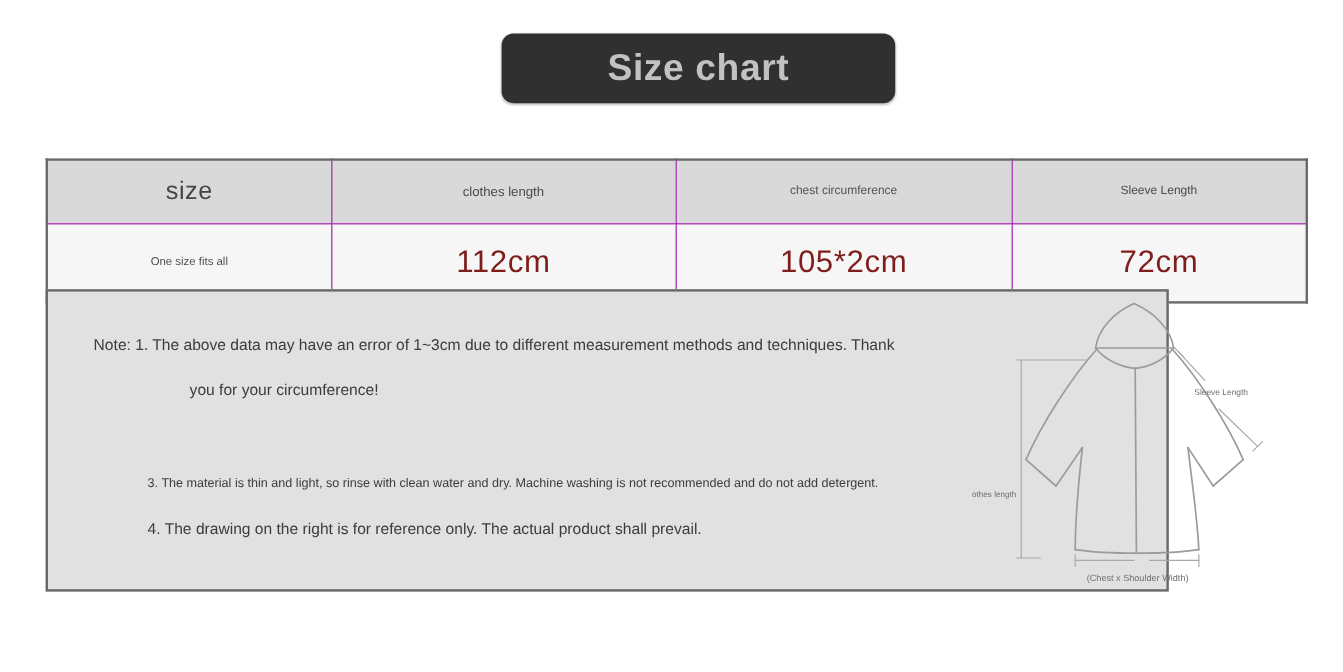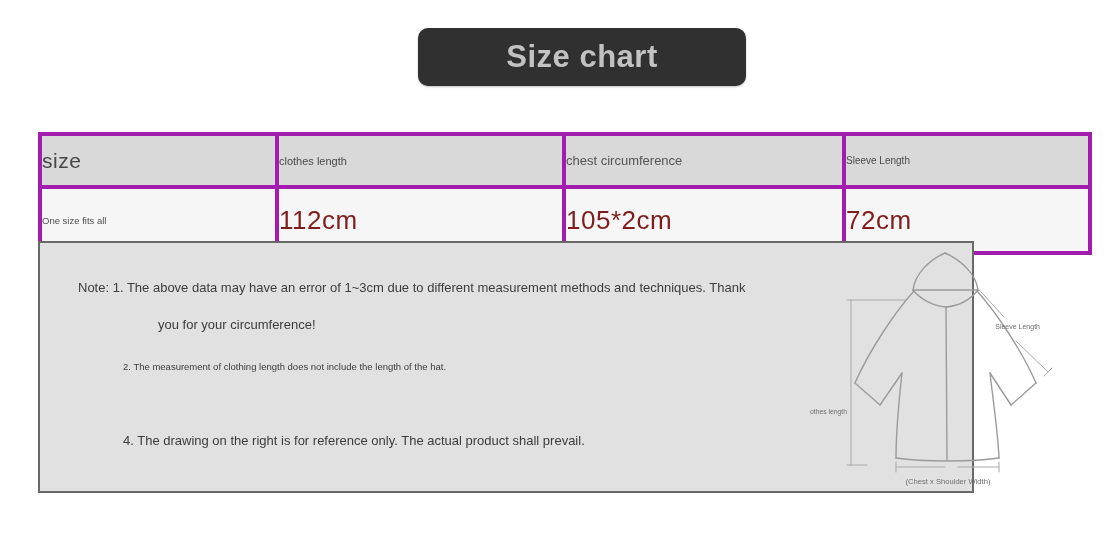--- a/index.html
+++ b/index.html
@@ -33,31 +33,31 @@
   
   table.size-table {
     position: absolute;
     left: 38px; top: 132px;
     width: 1050px;
     border-collapse: collapse;
     table-layout: fixed;
     border: 2px solid #696969;
   }
   table.size-table th, table.size-table td {
-    border: 4px solid #a21caf;
-    text-align: left;
+    border: 1px solid #a21caf;
+    text-align: center;
     vertical-align: middle;
     overflow: hidden;
     white-space: nowrap;
   }
   table.size-table thead tr { height: 53px; background: #d9d9d9; }
   table.size-table tbody tr { height: 66px; background: #f6f6f6; }
   th.h-size   { font-size: 21px; font-weight: normal; color: #464646; letter-spacing: .5px; }
   th.h-clothes{ font-size: 11px; font-weight: normal; color: #4a4a4a; }
-  th.h-chest  { font-size: 13px; font-weight: normal; color: #555; }
+  th.h-chest  { font-size: 10px; font-weight: normal; color: #555; }
   th.h-sleeve { font-size: 10px; font-weight: normal; color: #4a4a4a; }
   td.c-size   { font-size: 9.5px; color: #4f4f4f; }
   td.c-val    { font-size: 26px; color: #7f1d1d; letter-spacing: .5px; }
 
   
   .notes-box {
     position: absolute;
     left: 38px; top: 241px;
     width: 936px; height: 252px;
     background: #e1e1e1;
@@ -109,21 +109,21 @@
         <td class="c-val">112cm</td>
         <td class="c-val">105*2cm</td>
         <td class="c-val">72cm</td>
       </tr>
     </tbody>
   </table>
 
   <div class="notes-box">
     <div class="note n1">Note: 1. The above data may have an error of 1~3cm due to different measurement methods and techniques. Thank</div>
     <div class="note n1b">you for your circumference!</div>
-    <div class="note n2">2. The measurement of clothing length does not include the length of the hat.</div>
+    <div class="note n3">3. The material is thin and light, so rinse with clean water and dry. Machine washing is not recommended and do not add detergent.</div>
     <div class="note n4">4. The drawing on the right is for reference only. The actual product shall prevail.</div>
 
     <svg class="diagram" viewBox="0 0 255 248" xmlns="http://www.w3.org/2000/svg" aria-hidden="true">
 
       <g class="coat">
 
         <path d="M 135 8 C 119 15, 105 29, 103 45"></path>
         <path d="M 135 8 C 151 15, 166 29, 168 45"></path>
         <path d="M 103 45 L 168 45"></path>
         <path d="M 103 45 C 111 55, 124 61, 136 62"></path>

